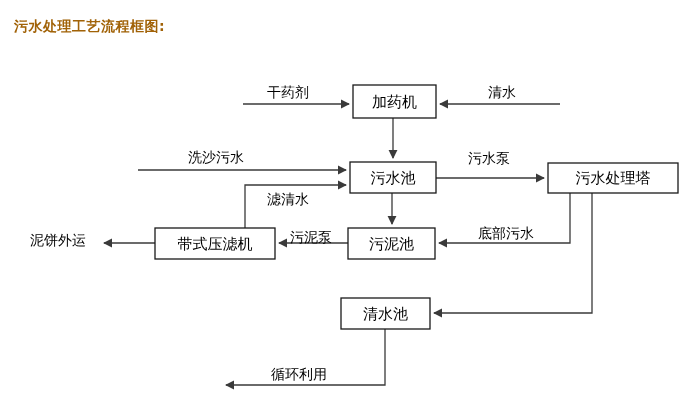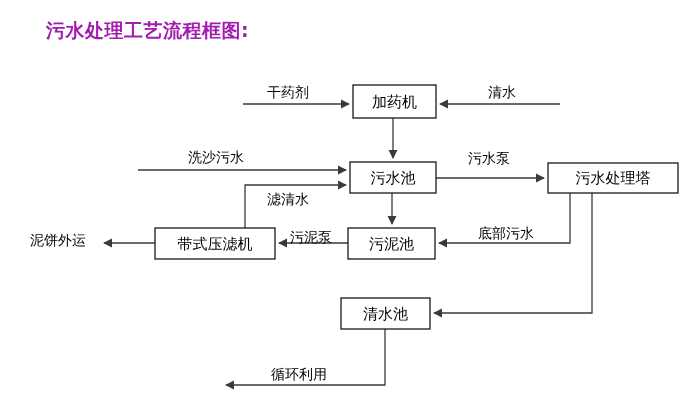--- a/index.html
+++ b/index.html
@@ -17,26 +17,25 @@
   }
   #diagram-root {
     position: relative;
     width: 700px;
     height: 420px;
   }
   .page-title {
     position: absolute;
     left: 14px;
     top: 18px;
-    font-size: 19px;
+    font-size: 14px;
     font-weight: bold;
     letter-spacing: 0.5px;
-    color: #a21caf;
+    color: #a16207;
     white-space: nowrap;
-    margin-left: 32px;
   }
   svg.flow-canvas {
     position: absolute;
     left: 0;
     top: 0;
     width: 700px;
     height: 420px;
   }
   .node-box {
     fill: #ffffff;

